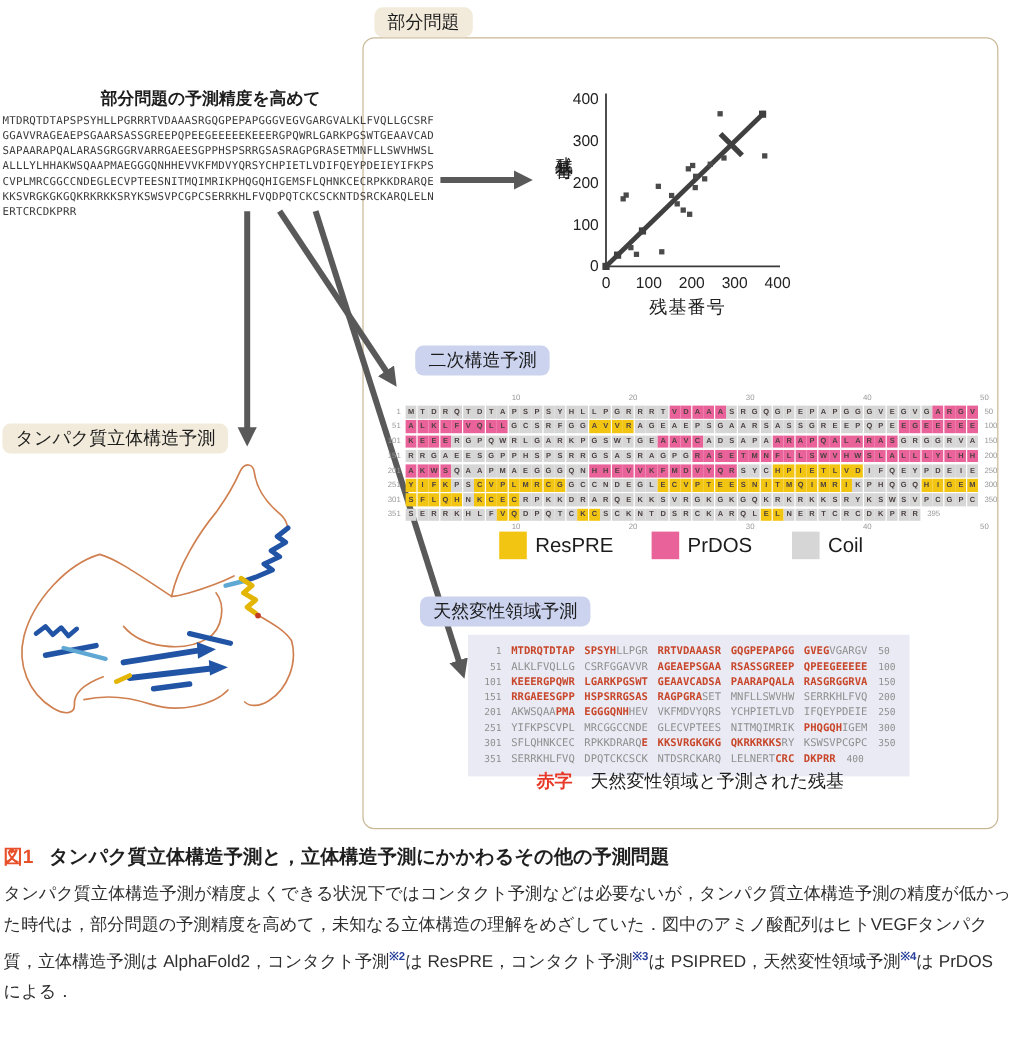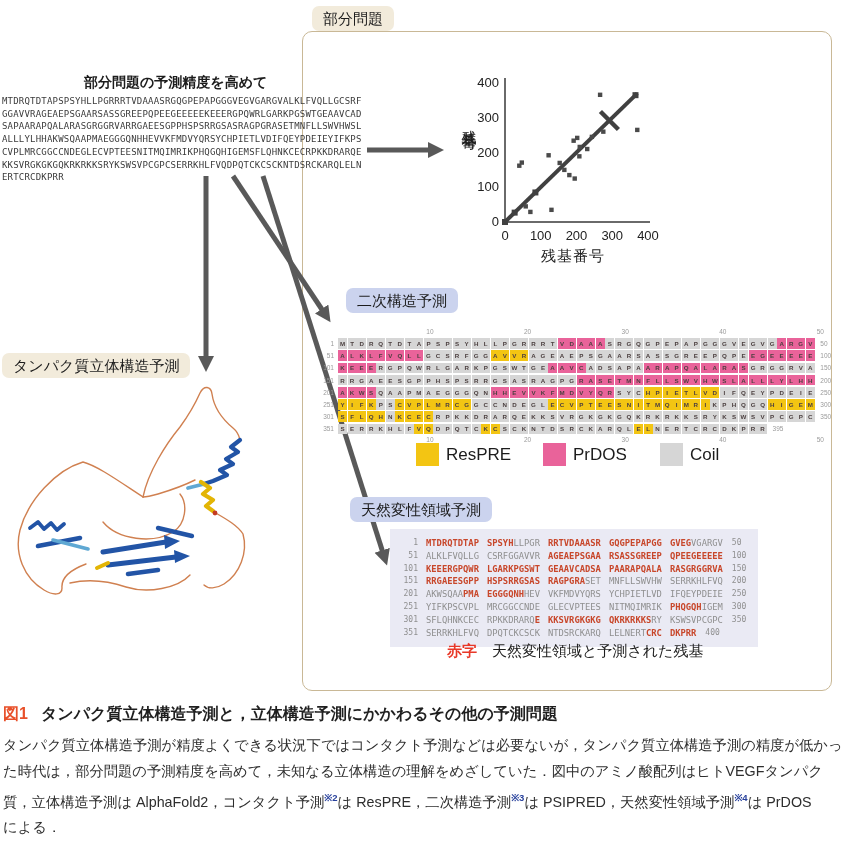--- a/index.html
+++ b/index.html
@@ -627,17 +627,17 @@
       <line x1="89" y1="186" x2="100" y2="181" stroke="#E3B505" stroke-width="4"></line>
     </g>
   </svg>
 
   <div class="cap-head">
     <span class="figno">図1</span><span>タンパク質立体構造予測と，立体構造予測にかかわるその他の予測問題</span>
   </div>
   <div class="cap-body" id="cap-body">
       <div><span>タンパク質立体構造予測が精度よくできる状況下ではコンタクト予測などは必要ないが，タンパク質立体構造予測の精度が低かっ</span></div>
       <div><span>た時代は，部分問題の予測精度を高めて，未知なる立体構造の理解をめざしていた．図中のアミノ酸配列はヒトVEGFタンパク</span></div>
-      <div><span>質，立体構造予測は AlphaFold2，コンタクト予測</span><span class="sup">※2</span><span>は ResPRE，二次構造予測</span><span class="sup">※3</span><span>は PSIPRED，天然変性領域予測</span><span class="sup">※4</span><span>は PrDOS</span></div>
+      <div><span>質，立体構造予測は AlphaFold2，コンタクト予測</span><span class="sup">※2</span><span>は ResPRE，コンタクト予測</span><span class="sup">※3</span><span>は PSIPRED，天然変性領域予測</span><span class="sup">※4</span><span>は PrDOS</span></div>
       <div><span>による．</span></div>
     </div>
 
 </div>
 
 </body></html>

